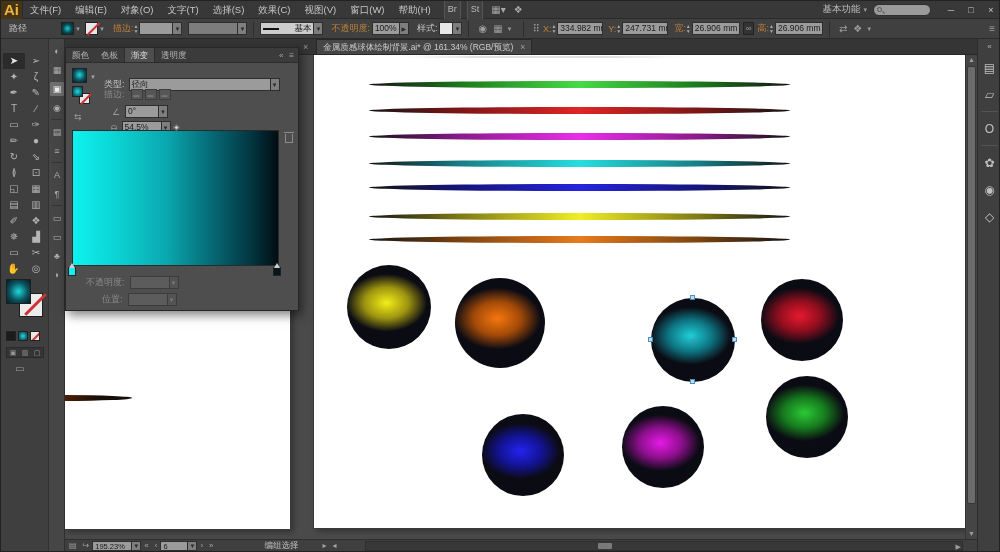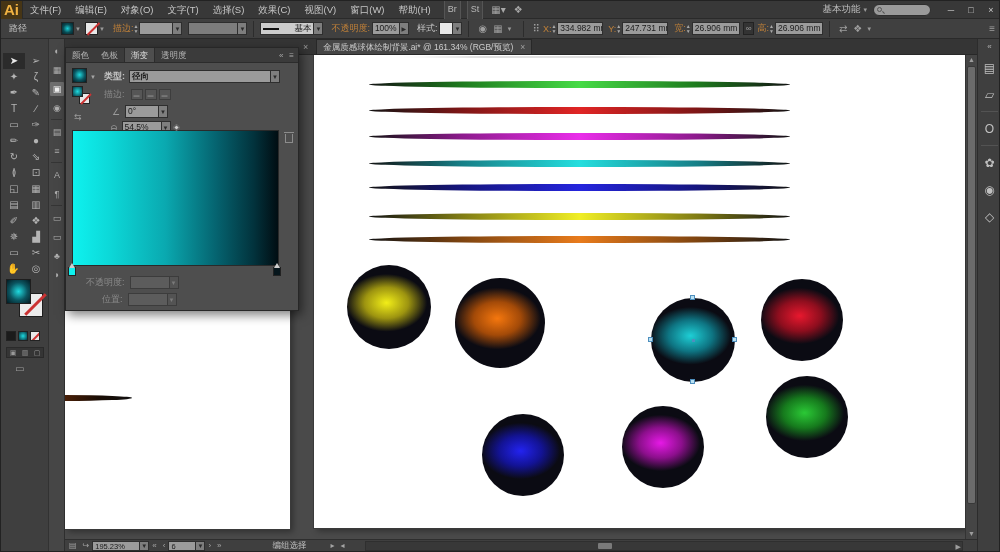--- a/index.html
+++ b/index.html
@@ -331,21 +331,21 @@
       <div class="center-pt" style="left: 627px; top: 284px; background: rgb(78, 143, 190);"></div>
       <div class="sphere" style="left: 696px; top: 224px; width: 82px; height: 82px; background: radial-gradient(62% 44% at 47% 45%, rgb(232, 24, 46) 0%, rgb(142, 14, 30) 42%, rgb(11, 11, 19) 78%) rgb(11, 11, 19);"></div>
       <div class="sphere" style="left: 701px; top: 321px; width: 82px; height: 82px; background: radial-gradient(62% 44% at 47% 45%, rgb(43, 201, 54) 0%, rgb(22, 122, 29) 42%, rgb(11, 11, 19) 78%) rgb(11, 11, 19);"></div>
       <div class="sphere" style="left: 417px; top: 359px; width: 82px; height: 82px; background: radial-gradient(62% 44% at 47% 45%, rgb(35, 35, 240) 0%, rgb(19, 19, 148) 42%, rgb(11, 11, 19) 78%) rgb(11, 11, 19);"></div>
       <div class="sphere" style="left: 557px; top: 351px; width: 82px; height: 82px; background: radial-gradient(62% 44% at 47% 45%, rgb(230, 25, 230) 0%, rgb(140, 15, 140) 42%, rgb(11, 11, 19) 78%) rgb(11, 11, 19);"></div>
     </div>
 
   <div id="statusbar">
     <span class="sb-ic" style="margin-left:4px;">▤</span>
     <span class="sb-ic">↪</span>
-    <span class="field" style="width:48px;">195.23%</span>
+    <span class="field" style="width:40px;">195.23%</span>
       <span class="ddbtn">▼</span>
     <span class="sb-ic">«</span>
     <span class="sb-ic">‹</span>
     <span class="field" style="width:28px;">6</span>
       <span class="ddbtn">▼</span>
     <span class="sb-ic">›</span>
     <span class="sb-ic">»</span>
     <span id="tool-status">编组选择</span>
     <span class="sb-ic" style="margin-left:24px;">▸</span>
     <span class="sb-ic">◂</span>
@@ -362,21 +362,21 @@
         <div class="gp-tab">色板</div>
         <div class="gp-tab active">渐变</div>
         <div class="gp-tab">透明度</div>
         <div id="gp-tabbar-right">
           <div>«</div>
           <div>≡</div>
         </div>
       </div>
     <div id="gp-swatch"></div>
     <div id="gp-swatch-caret">▼</div>
-    <div class="gp-row" style="left:38px; top:22px;font-weight:bold;">
+    <div class="gp-row" style="left:38px; top:30px;">
       <span class="lbl">类型:</span>
       <span class="field" style="width:142px; margin-left:4px;">径向</span>
         <span class="ddbtn">▼</span>
     </div>
     <div id="gp-fillstroke">
       <div id="gp-fs-stroke"></div>
       <div id="gp-fs-fill"></div>
     </div>
     <div class="gp-row" style="left:38px; top:40px;">
       <span class="lbl dim">描边:</span>

